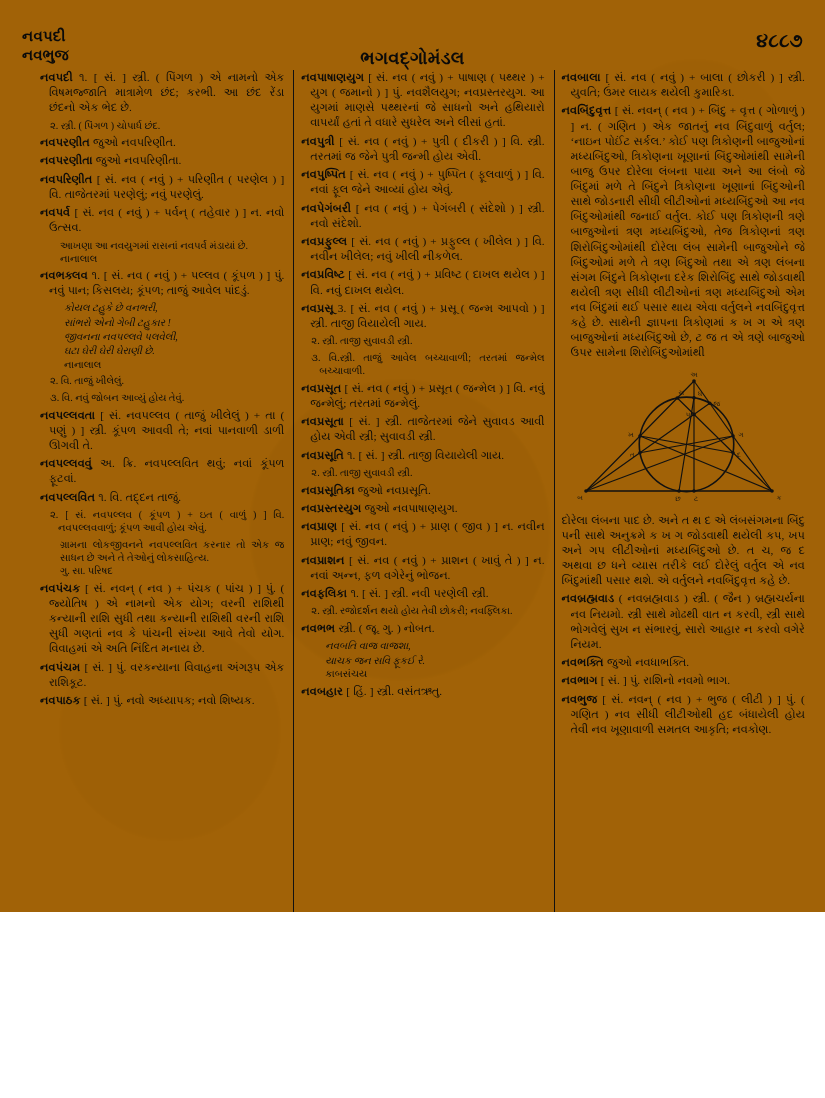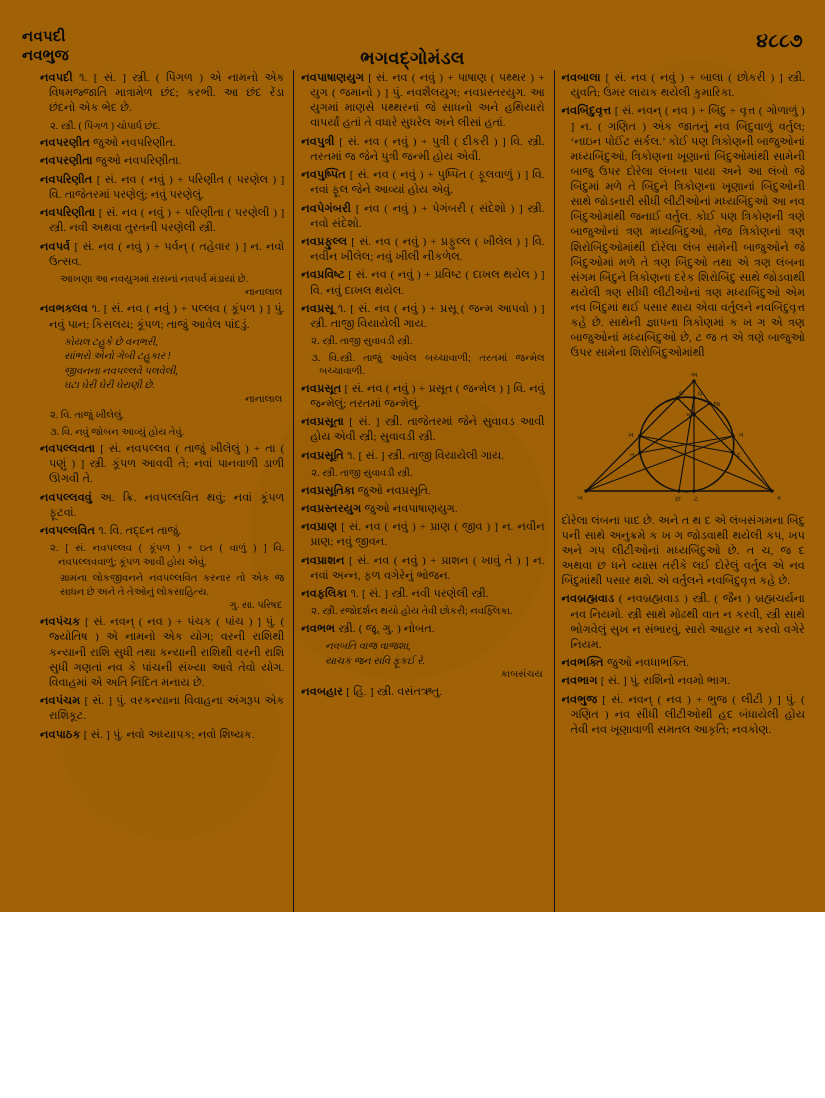--- a/index.html
+++ b/index.html
@@ -105,21 +105,20 @@
   .verse {
     font-size: 10.1px;
     line-height: 1.42;
     margin: 2px 0 2px 0;
     padding-left: 24px;
     position: relative;
   }
   .verse-line { white-space: nowrap; font-style: italic; }
   .cite {
     display: block;
-    text-align: right;
     font-size: 10px;
     padding-right: 2px;
     margin-top: -0.5px;
   }
 
   
   .figure {
     margin: 8px 0 9px 0;
     text-align: center;
   }
@@ -141,21 +140,20 @@
     <div class="rh-right">૪૮૮૭</div>
   </div>
 
   <div class="columns">
     <div class="col" id="col-1">
         <p class="entry"><span class="hw">નવપદી</span><span> ૧. [ સં. ] સ્ત્રી. ( પિંગળ ) એ નામનો એક વિષમજ્જાતિ માત્રામેળ છંદ; કરભી. આ છંદ રેંડા છંદનો એક ભેદ છે.</span></p>
         <p class="sense">૨. સ્ત્રી. ( પિંગળ ) ચોપાર્ધ છંદ.</p>
         <p class="entry"><span class="hw">નવપરણીત</span><span> જુઓ નવપરિણીત.</span></p>
         <p class="entry"><span class="hw">નવપરણીતા</span><span> જુઓ નવપરિણીતા.</span></p>
         <p class="entry"><span class="hw">નવપરિણીત</span><span> [ સં. નવ ( નવું ) + પરિણીત ( પરણેલ ) ] વિ. તાજેતરમાં પરણેલું; નવું પરણેલું.</span></p>
-        <p class="entry"><span class="hw">નવપરિણીતા</span><span> [ સં. નવ ( નવું ) + પરિણીતા ( પરણેલી ) ] સ્ત્રી. નવી અથવા તુરતની પરણેલી સ્ત્રી.</span></p>
         <p class="entry"><span class="hw">નવપર્વ</span><span> [ સં. નવ ( નવું ) + પર્વન્ ( તહેવાર ) ] ન. નવો ઉત્સવ.</span></p>
         <div class="quote">આખણા આ નવયુગમાં રાસનાં નવપર્વ મંડાયાં છે.<span class="cite">નાનાલાલ</span></div>
         <p class="entry"><span class="hw">નવભક્લવ</span><span> ૧. [ સં. નવ ( નવું ) + પલ્લવ ( કૂંપળ ) ] પું. નવું પાન; કિસલય; કૂંપળ; તાજું આવેલ પાંદડું.</span></p>
         <div class="verse">
           <div class="verse-line">કોયલ ટહુકે છે વનભરી,</div>
           <div class="verse-line">સાંભરો એનો ગેબી ટહુકાર !</div>
           <div class="verse-line">જીવનના નવપલ્લવે પલવેલી,</div>
           <div class="verse-line">ઘટા ઘેરી ઘેરી ઘેરાણી છે.</div>
           <span class="cite">નાનાલાલ</span>
         </div>
@@ -170,21 +168,21 @@
         <p class="entry"><span class="hw">નવપંચમ</span><span> [ સં. ] પું. વરકન્યાના વિવાહના અંગરૂપ એક રાશિકૂટ.</span></p>
         <p class="entry"><span class="hw">નવપાઠક</span><span> [ સં. ] પું. નવો અધ્યાપક; નવો શિષ્યક.</span></p>
       </div>
     <div class="col" id="col-2">
         <p class="entry"><span class="hw">નવપાષાણયુગ</span><span> [ સં. નવ ( નવું ) + પાષાણ ( પથ્થર ) + યુગ ( જમાનો ) ] પું. નવશૈલયુગ; નવપ્રસ્તરયુગ. આ યુગમાં માણસે પથ્થરનાં જે સાધનો અને હથિયારો વાપર્યાં હતાં તે વધારે સુધરેલ અને લીસાં હતાં.</span></p>
         <p class="entry"><span class="hw">નવપુત્રી</span><span> [ સં. નવ ( નવું ) + પુત્રી ( દીકરી ) ] વિ. સ્ત્રી. તરતમાં જ જેને પુત્રી જન્મી હોય એવી.</span></p>
         <p class="entry"><span class="hw">નવપુષ્પિત</span><span> [ સં. નવ ( નવું ) + પુષ્પિત ( ફૂલવાળું ) ] વિ. નવાં ફૂલ જેને આવ્યાં હોય એવું.</span></p>
         <p class="entry"><span class="hw">નવપેગંબરી</span><span> [ નવ ( નવું ) + પેગંબરી ( સંદેશો ) ] સ્ત્રી. નવો સંદેશો.</span></p>
         <p class="entry"><span class="hw">નવપ્રફુલ્લ</span><span> [ સં. નવ ( નવું ) + પ્રફુલ્લ ( ખીલેલ ) ] વિ. નવીન ખીલેલ; નવું ખીલી નીકળેલ.</span></p>
         <p class="entry"><span class="hw">નવપ્રવિષ્ટ</span><span> [ સં. નવ ( નવું ) + પ્રવિષ્ટ ( દાખલ થયેલ ) ] વિ. નવું દાખલ થયેલ.</span></p>
-        <p class="entry"><span class="hw">નવપ્રસૂ</span><span> ૧. [ સં. નવ ( નવું ) + પ્રસૂ ( જન્મ આપવો ) ] સ્ત્રી. તાજી વિયાયેલી ગાય.</span></p>
+        <p class="entry"><span class="hw">નવપ્રસૂ</span><span> 3. [ સં. નવ ( નવું ) + પ્રસૂ ( જન્મ આપવો ) ] સ્ત્રી. તાજી વિયાયેલી ગાય.</span></p>
         <p class="sense">૨. સ્ત્રી. તાજી સુવાવડી સ્ત્રી.</p>
         <p class="sense">૩. વિ.સ્ત્રી. તાજું આવેલ બચ્ચાવાળી; તરતમાં જન્મેલ બચ્ચાવાળી.</p>
         <p class="entry"><span class="hw">નવપ્રસૂત</span><span> [ સં. નવ ( નવું ) + પ્રસૂત ( જન્મેલ ) ] વિ. નવું જન્મેલું; તરતમાં જન્મેલું.</span></p>
         <p class="entry"><span class="hw">નવપ્રસૂતા</span><span> [ સં. ] સ્ત્રી. તાજેતરમાં જેને સુવાવડ આવી હોય એવી સ્ત્રી; સુવાવડી સ્ત્રી.</span></p>
         <p class="entry"><span class="hw">નવપ્રસૂતિ</span><span> ૧. [ સં. ] સ્ત્રી. તાજી વિયાયેલી ગાય.</span></p>
         <p class="sense">૨. સ્ત્રી. તાજી સુવાવડી સ્ત્રી.</p>
         <p class="entry"><span class="hw">નવપ્રસૂતિકા</span><span> જુઓ નવપ્રસૂતિ.</span></p>
         <p class="entry"><span class="hw">નવપ્રસ્તરયુગ</span><span> જુઓ નવપાષાણયુગ.</span></p>
         <p class="entry"><span class="hw">નવપ્રાણ</span><span> [ સં. નવ ( નવું ) + પ્રાણ ( જીવ ) ] ન. નવીન પ્રાણ; નવું જીવન.</span></p>
         <p class="entry"><span class="hw">નવપ્રાશન</span><span> [ સં. નવ ( નવું ) + પ્રાશન ( ખાવું તે ) ] ન. નવાં અન્ન, ફળ વગેરેનું ભોજન.</span></p>

